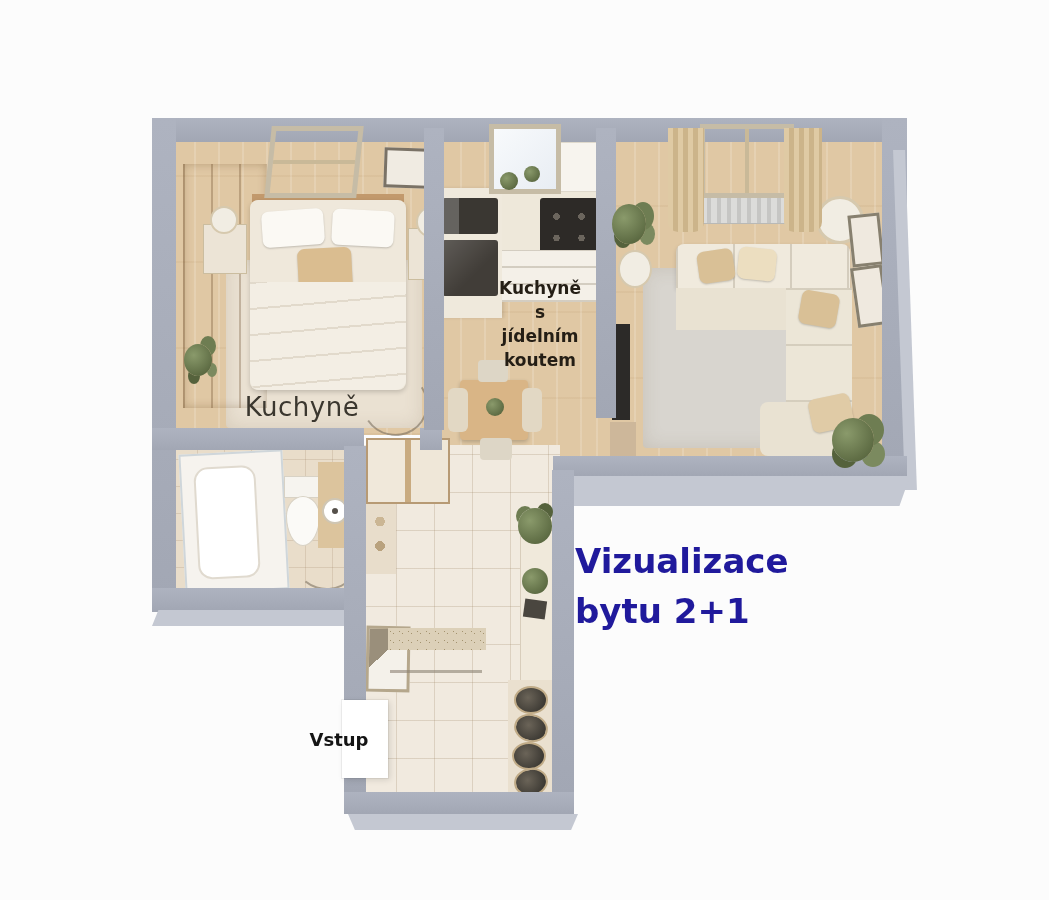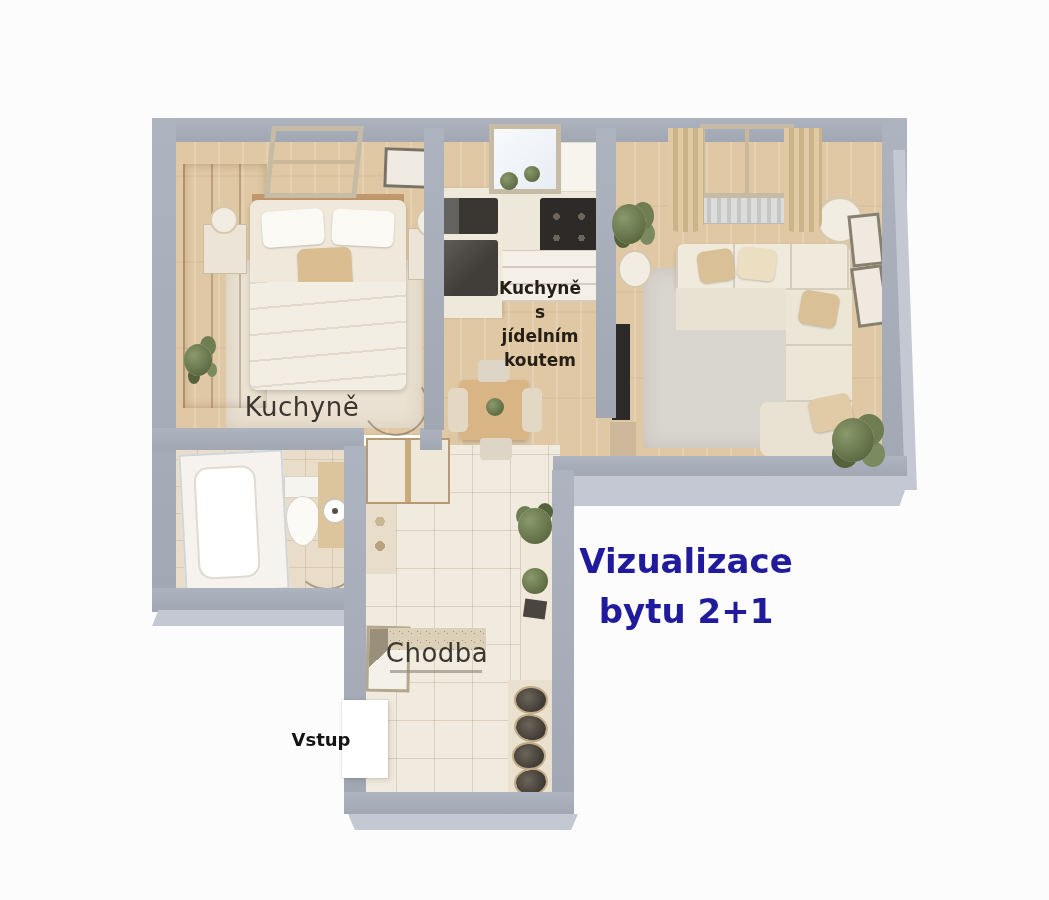--- a/index.html
+++ b/index.html
@@ -29,21 +29,21 @@
   .plant{border-radius:50%;background:radial-gradient(circle at 35% 35%,#8a9a6b,#5c6a42 75%);z-index:5;}
   .pot{border-radius:50%;background:#f1ede3;border:2px solid #d6c9ae;z-index:3;}
   .arc{border:2px solid rgba(115,105,88,.55);border-radius:50%;
        border-top-color:transparent;border-left-color:transparent;z-index:3;}
   .pillow{border-radius:7px;box-shadow:0 1px 2px rgba(0,0,0,.2);z-index:3;}
   .win{background:linear-gradient(135deg,#f8fafc,#e8edf3);border:5px solid #c6bca6;z-index:5;}
   
   .room-label{z-index:6;color:#3b372f;font-size:26px;text-align:center;letter-spacing:.5px;}
   .small-label{z-index:6;color:#241e15;font-size:17px;font-weight:bold;text-align:center;
                white-space:pre-line;line-height:24px;}
-  .title{z-index:6;font-size:34px;font-weight:bold;text-align:center;white-space:pre-line;
+  .title{z-index:6;font-size:34px;font-weight:bold;white-space:pre-line;
          line-height:50px;color:#201a9c;}
   .vstup{z-index:6;color:#141414;font-size:18px;font-weight:bold;text-align:center;}
 </style>
 </head>
 <body>
 
 <div class="stage">
 
   <div class="abs wood" style="left:170px;top:135px;width:262px;height:300px;"></div>
   <div class="abs wood" style="left:436px;top:135px;width:176px;height:350px;"></div>
@@ -177,18 +177,17 @@
   <div class="abs wallface" style="left:348px;top:814px;width:230px;height:16px;clip-path:polygon(0 0,100% 0,97% 100%,3% 100%);"></div>
 
   <div class="abs" style="left:342px;top:700px;width:46px;height:78px;background:#ffffff;z-index:5;
        box-shadow:0 0 0 1px rgba(0,0,0,.05),2px 2px 6px rgba(0,0,0,.12);"></div>
 
   <div class="abs room-label" style="left:227px;top:392px;width:150px;">Kuchyně</div>
   <div class="abs small-label" style="left:465px;top:276px;width:150px;">Kuchyně
 s
 jídelním
 koutem</div>
-  <div class="abs room-label" style="left:362px;top:638px;width:150px;">Chodba</div>
-  <div class="abs vstup" style="left:271px;top:729px;width:100px;">Vstup</div>
+  <div class="abs vstup" style="left:289px;top:729px;width:100px;">Vstup</div>
   <div class="abs title" style="left:575px;top:536px;width:222px;">Vizualizace
 bytu 2+1</div>
 
 </div>
 
 </body></html>

